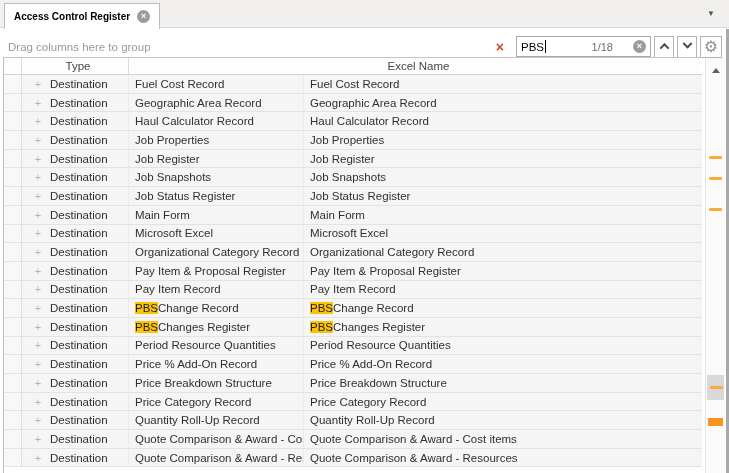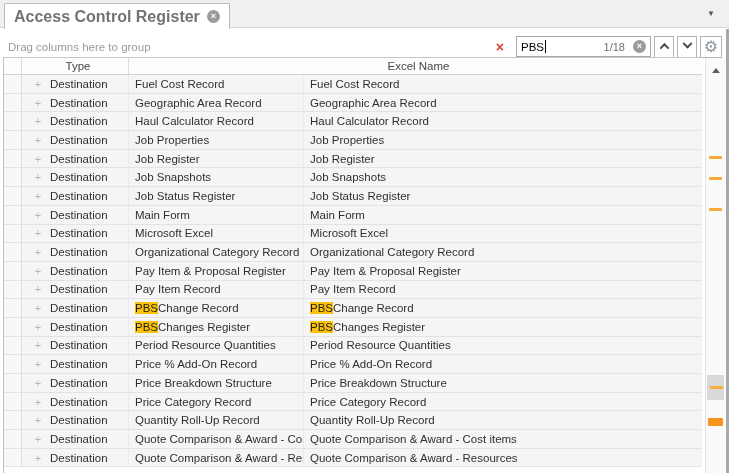--- a/index.html
+++ b/index.html
@@ -6,38 +6,38 @@
   html,body { width:729px; height:473px; }
   body { font-family:"Liberation Sans", sans-serif; background:#fff; overflow:hidden; }
   .window { position:relative; width:729px; height:473px; background:#fff; overflow:hidden; }
 
   
   .tabbar { position:absolute; top:0; left:0; width:729px; height:28px;
             background:#f1f0ef; border-bottom:1px solid #d8d8d8; }
   .tab { position:absolute; left:4px; top:3px; height:26px; background:#fff;
          border:1px solid #bdbdbd; border-bottom:none; display:flex; align-items:center;
          gap:7px; padding:0 9px; z-index:2; }
-  .tab-title { font-size:16px; font-weight:bold; color:#737373; white-space:nowrap; }
+  .tab-title { font-size:10px; font-weight:bold; color:#000000; white-space:nowrap; }
   .circle-x { width:13px; height:13px; border-radius:50%; background:#9b9b9b; color:#fff;
               font-size:9px; line-height:13px; text-align:center; font-weight:bold;
               display:inline-block; cursor:pointer; }
   .tab-dropdown { position:absolute; right:14px; top:9px; font-size:8px; color:#555; cursor:pointer; }
 
   
   .grouppanel { position:absolute; top:32px; left:0; width:729px; height:29px; background:#fff;
                 display:flex; align-items:center; padding:0 7px 0 8px; }
   .group-hint { font-size:11.5px; color:#9a9a9a; flex:1; }
   .search-area { display:flex; align-items:center; gap:3px; }
   .search-cancel { color:#d84434; font-weight:bold; font-size:14px; line-height:14px;
                    margin-right:9px; cursor:pointer; }
   .search-box { width:135px; height:21px; border:1px solid #a9a9a9; background:#fff;
                 display:flex; align-items:center; padding:0 4px; }
   .search-text { font-size:11.5px; color:#000; }
   .caret { width:1px; height:13px; background:#000; margin-left:1px; }
-  .search-counter { margin-left:auto; font-size:11px; color:#6f6f6f; padding-right:8px; }
+  .search-counter { margin-left:auto; font-size:11px; color:#6f6f6f; padding-right:20px; }
   .sq-btn { width:20px; height:22px; border:1px solid #b3b3b3; background:#fff;
             display:flex; align-items:center; justify-content:center; cursor:pointer; }
   .chev { width:7px; height:7px; border-left:2px solid #4c4c4c; border-top:2px solid #4c4c4c; }
   .chev.up   { transform:rotate(45deg) translate(1px,1px); }
   .chev.down { transform:rotate(225deg) translate(2px,2px); }
   .gear-btn { width:22px; height:22px; font-size:16px; color:#8b949c; }
 
   
   .grid { position:absolute; top:57px; left:3px; width:699px; height:416px;
           border-top:1px solid #c6c6c6; border-left:1px solid #c0c0c0; background:#fff; }

